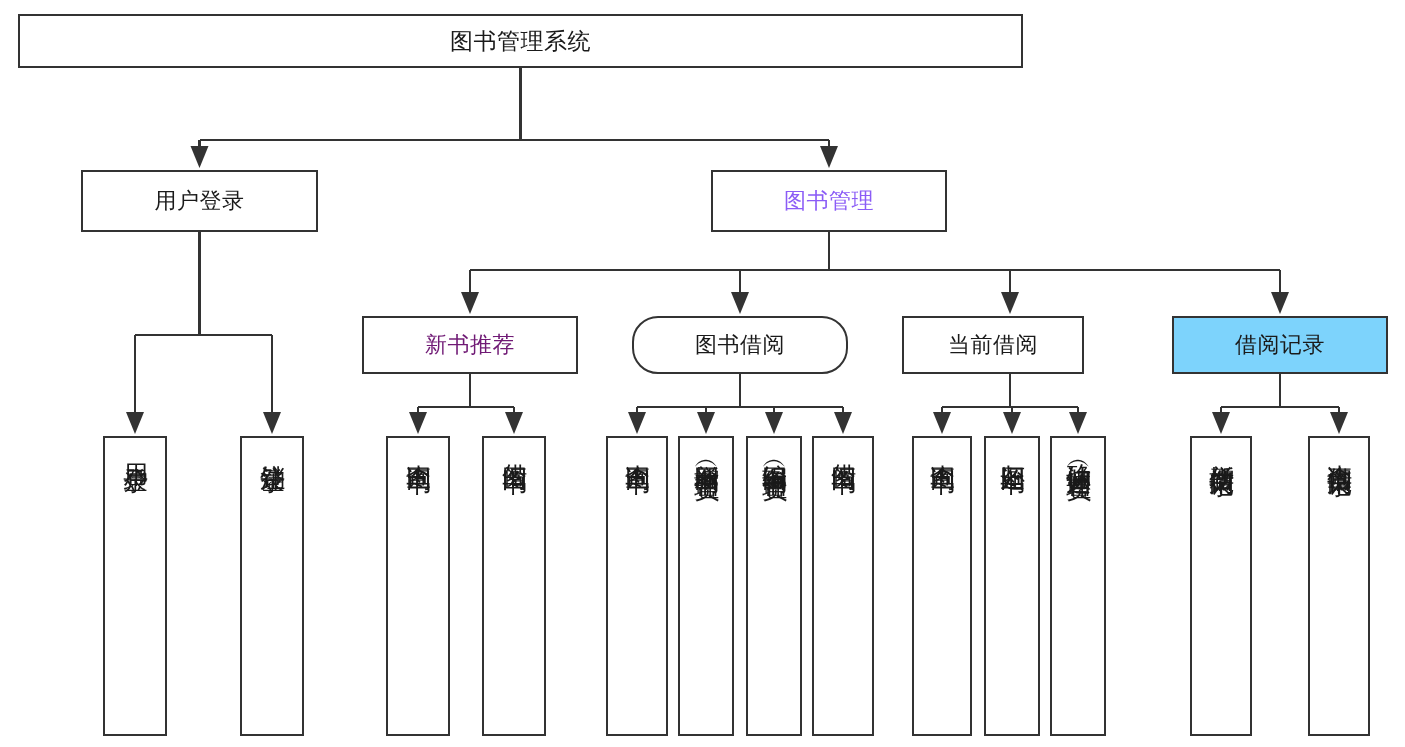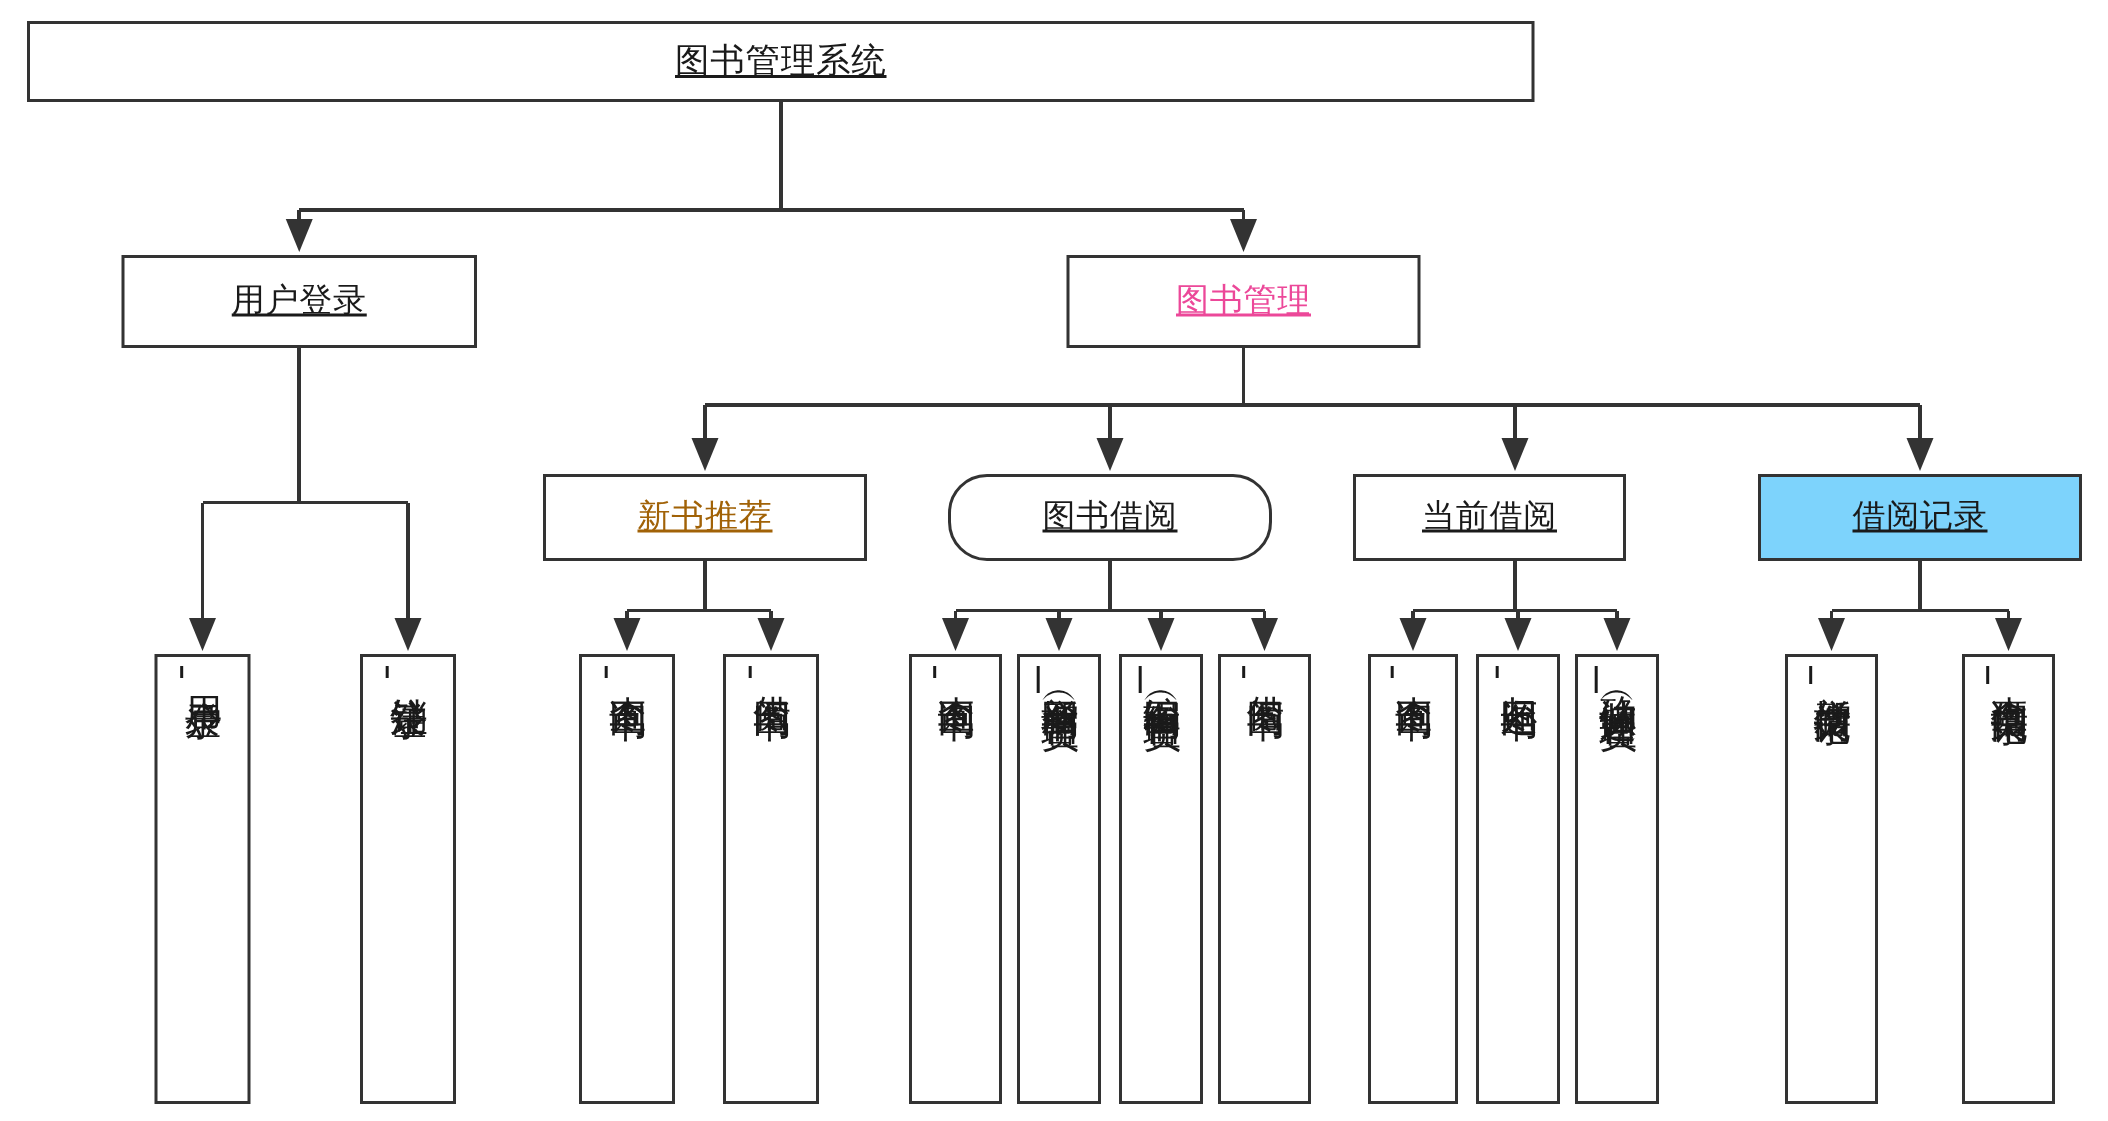--- a/index.html
+++ b/index.html
@@ -32,21 +32,20 @@
     display: flex;
     align-items: center;
     justify-content: center;
     overflow: hidden;
   }
   .node-label {
     color: #1a1a1a;
     line-height: 1.05;
     text-align: left;
     white-space: nowrap;
-    text-decoration: underline;
   }
   .node.horizontal .node-label {
     writing-mode: horizontal-tb;
     font-size: 22px;
     letter-spacing: 0.5px;
   }
   .node.vertical {
     align-items: flex-start;
     padding-top: 6px;
   }
@@ -126,24 +125,24 @@
       <polygon points="1330,412 1348,412 1339,434" fill="#333333"></polygon>
     </svg>
   <div id="nodes">
       <div class="node horizontal root" style="left: 18px; top: 14px; width: 1005px; height: 54px; border-color: rgb(51, 51, 51); background: rgb(255, 255, 255);">
         <span class="node-label" style="color: rgb(26, 26, 26);">图书管理系统</span>
       </div>
       <div class="node horizontal" style="left: 81px; top: 170px; width: 237px; height: 62px; border-color: rgb(51, 51, 51); background: rgb(255, 255, 255);">
         <span class="node-label" style="color: rgb(26, 26, 26);">用户登录</span>
       </div>
       <div class="node horizontal" style="left: 711px; top: 170px; width: 236px; height: 62px; border-color: rgb(51, 51, 51); background: rgb(255, 255, 255);">
-        <span class="node-label" style="color: #ec4899;">图书管理</span>
+        <span class="node-label" style="color: #8b5cf6;">图书管理</span>
       </div>
       <div class="node horizontal" style="left: 362px; top: 316px; width: 216px; height: 58px; border-color: rgb(51, 51, 51); background: rgb(255, 255, 255);">
-        <span class="node-label" style="color: #a16207;">新书推荐</span>
+        <span class="node-label" style="color: #701a75;">新书推荐</span>
       </div>
       <div class="node horizontal" style="left: 632px; top: 316px; width: 216px; height: 58px; border-color: rgb(51, 51, 51); background: rgb(255, 255, 255); border-radius: 26px;">
         <span class="node-label" style="color: rgb(26, 26, 26);">图书借阅</span>
       </div>
       <div class="node horizontal" style="left: 902px; top: 316px; width: 182px; height: 58px; border-color: rgb(51, 51, 51); background: rgb(255, 255, 255);">
         <span class="node-label" style="color: rgb(26, 26, 26);">当前借阅</span>
       </div>
       <div class="node horizontal" style="left: 1172px; top: 316px; width: 216px; height: 58px; border-color: rgb(51, 51, 51); background: #7dd3fc;">
         <span class="node-label" style="color: rgb(26, 26, 26);">借阅记录</span>
       </div>

